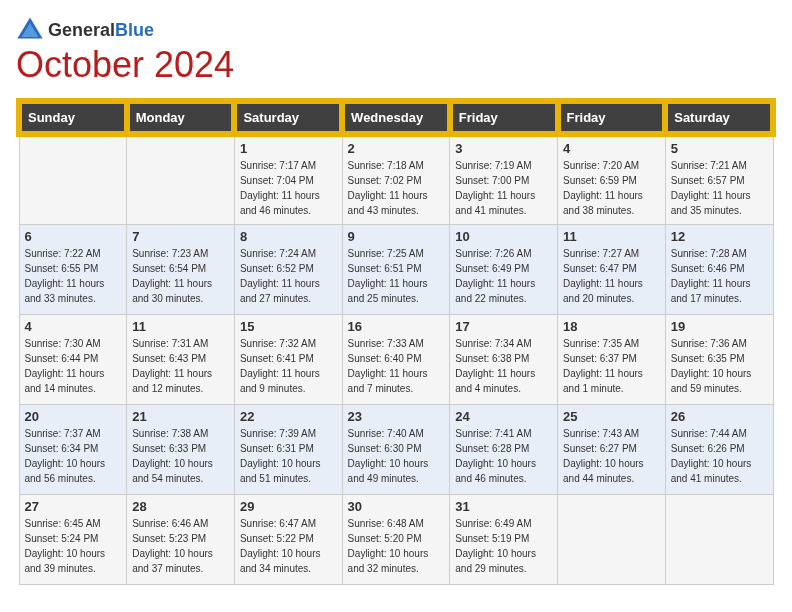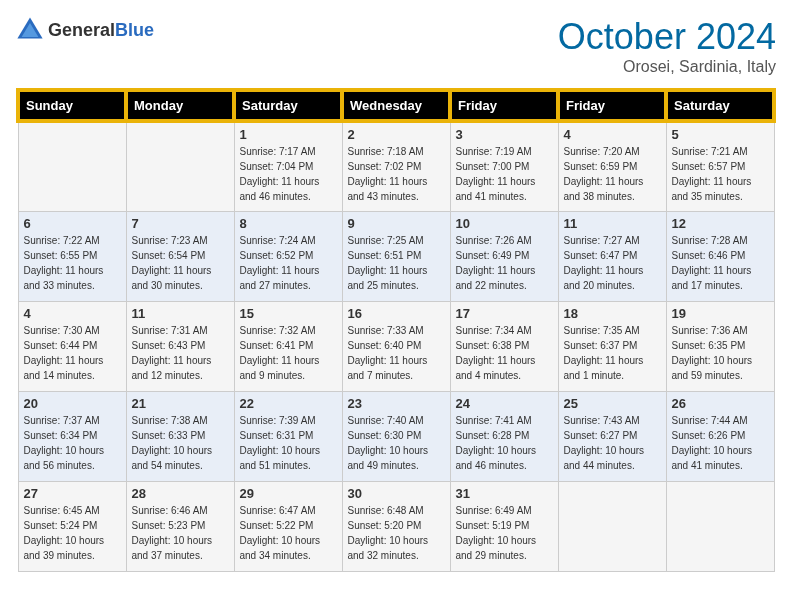--- a/index.html
+++ b/index.html
@@ -8,20 +8,21 @@
       background: #fff;
       width: 792px;
       min-height: 612px;
       padding: 16px;
     }
     .header {
       display: flex;
       align-items: flex-start;
       justify-content: space-between;
       margin-bottom: 12px;
+      flex-direction: column;
     }
     .logo {
       display: flex;
       align-items: center;
       gap: 4px;
     }
     .logo-text-general {
       font-size: 18px;
       font-weight: bold;
       color: #333;
@@ -34,39 +35,39 @@
     .logo-icon {
       width: 28px;
       height: 28px;
     }
     .title-block {
       text-align: right;
     }
     .month-title {
       font-size: 36px;
       font-weight: normal;
-      color: #0369a1;
+      color: #b91c1c;
     }
     .subtitle {
       font-size: 16px;
       color: #555;
     }
     table {
       width: 100%;
       border-collapse: collapse;
       table-layout: fixed;
     }
     thead tr th {
-      background-color: #000000;
+      background-color: #404040;
       color: #fff;
       font-size: 13px;
       font-weight: bold;
       padding: 6px 6px;
       text-align: left;
-      border: 4px solid #eab308;
+      border: 6px solid #eab308;
     }
     tbody tr td {
       border: 1px solid #ccc;
       vertical-align: top;
       padding: 4px 5px;
       font-size: 10.5px;
       color: #333;
       min-height: 80px;
       height: 90px;
     }
@@ -96,21 +97,20 @@
     <svg class="logo-icon" viewBox="0 0 40 40" xmlns="http://www.w3.org/2000/svg">
       <polygon points="20,2 38,32 2,32" fill="#2a6bbf"></polygon>
       <polygon points="20,10 32,30 8,30" fill="#5599e0"></polygon>
     </svg>
     <div>
       <span class="logo-text-general">General</span><span class="logo-text-blue">Blue</span>
     </div>
   </div>
   <div class="title-block">
     <div class="month-title">October 2024</div>
-    <div class="subtitle">Orosei, Sardinia, Italy</div>
   </div>
 </div>
 
 <table>
   <thead>
     <tr>
     <th>Sunday</th>
         <th>Monday</th>
         <th>Saturday</th>
         <th>Wednesday</th>

